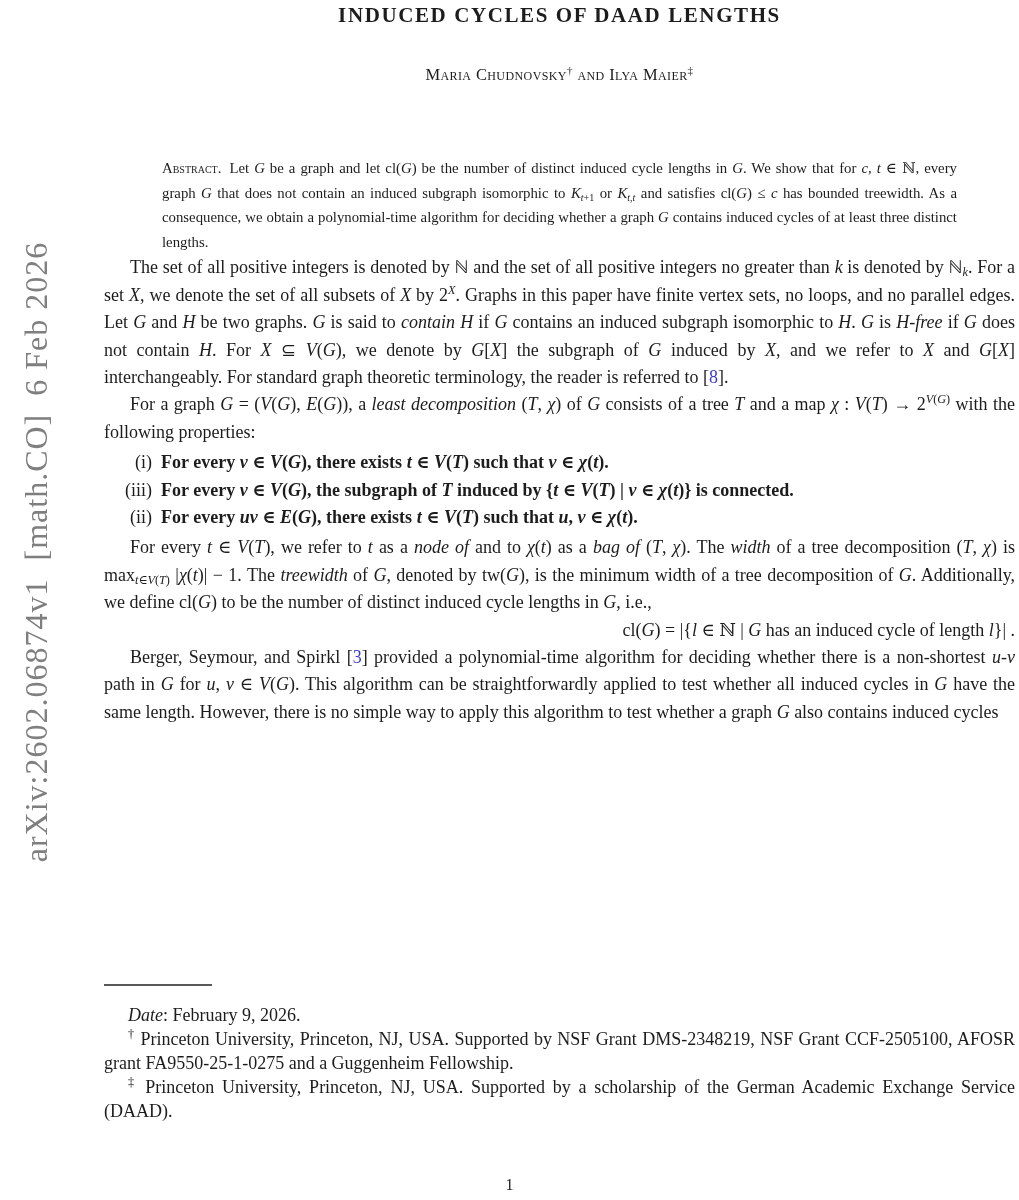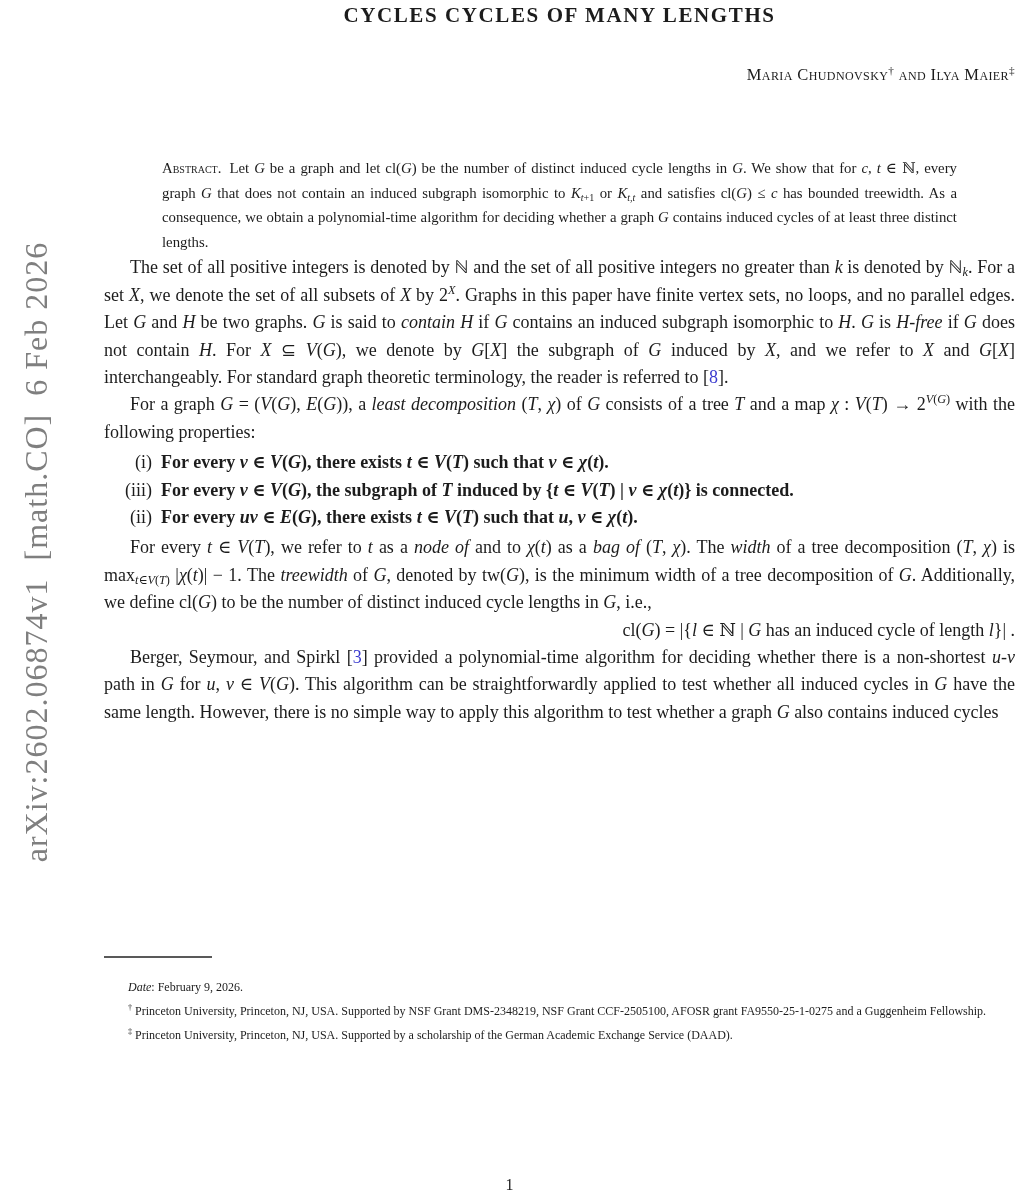--- a/index.html
+++ b/index.html
@@ -31,21 +31,21 @@
     width:911px;
   }
   .title{
     text-align:center;
     font-weight:bold;
     font-size:21px;
     letter-spacing:1.6px;
     margin-top:3px;
   }
   .authors{
-    text-align:right;
+    text-align:center;
     font-variant:small-caps;
     font-size:16.5px;
     letter-spacing:0.4px;
     margin-top:37px;
   }
   .abstract{
     width:795px;
     margin:71px auto 0 auto;
     font-size:14.8px;
     line-height:24.6px;
@@ -77,23 +77,23 @@
   .equation{
     text-align:right;
     text-indent:0;
     margin:13px 0 12px 0;
   }
   sup{font-size:68%;line-height:0;vertical-align:super;}
   sub{font-size:68%;line-height:0;vertical-align:-3px;}
   .cite{color:var(--citation);}
   .footnote-block{
     position:absolute;
-    left:104px;top:956px;
+    left:104px;top:984px;
     width:911px;
-    font-size:12px;
+    font-size:18px;
     line-height:24px;
   }
   .footnote-rule{
     width:108px;height:0;
     border-top:2px solid #595959;
     margin-bottom:17px;
   }
   .footnote-block p{margin:0;text-indent:24px;text-align:justify;}
   .page-number{
     position:absolute;
@@ -105,21 +105,21 @@
 </style>
 </head>
 <body>
 
 <div class="page">
 
   <div class="watermark">arXiv:2602.06874v1  [math.CO]  6 Feb 2026</div>
 
   <div class="content">
 
-    <div class="title">CYCLES CYCLES OF MANY LENGTHS</div>
+    <div class="title">INDUCED CYCLES OF DAAD LENGTHS</div>
 
     <div class="authors">Maria Chudnovsky<sup>†</sup> and Ilya Maier<sup>‡</sup></div>
 
     <div class="abstract"><span class="label">Abstract.</span><span>Let <i>G</i> be a graph and let cl(<i>G</i>) be the number of distinct induced cycle lengths in <i>G</i>. We show that for <i>c</i>, <i>t</i> ∈ ℕ, every graph <i>G</i> that does not contain an induced subgraph isomorphic to <i>K</i><sub><i>t</i>+1</sub> or <i>K</i><sub><i>t</i>,<i>t</i></sub> and satisfies cl(<i>G</i>) ≤ <i>c</i> has bounded treewidth. As a consequence, we obtain a polynomial-time algorithm for deciding whether a graph <i>G</i> contains induced cycles of at least three distinct lengths.</span></div>
 
 
     <div class="body-text">
 
       <p class="para p1">The set of all positive integers is denoted by ℕ and the set of all positive integers no greater than <i>k</i> is denoted by ℕ<sub><i>k</i></sub>. For a set <i>X</i>, we denote the set of all subsets of <i>X</i> by 2<sup><i>X</i></sup>. Graphs in this paper have finite vertex sets, no loops, and no parallel edges. Let <i>G</i> and <i>H</i> be two graphs. <i>G</i> is said to <i>contain H</i> if <i>G</i> contains an induced subgraph isomorphic to <i>H</i>. <i>G</i> is <i>H-free</i> if <i>G</i> does not contain <i>H</i>. For <i>X</i> ⊆ <i>V</i>(<i>G</i>), we denote by <i>G</i>[<i>X</i>] the subgraph of <i>G</i> induced by <i>X</i>, and we refer to <i>X</i> and <i>G</i>[<i>X</i>] interchangeably. For standard graph theoretic terminology, the reader is referred to [<span class="cite">8</span>].</p>
 

